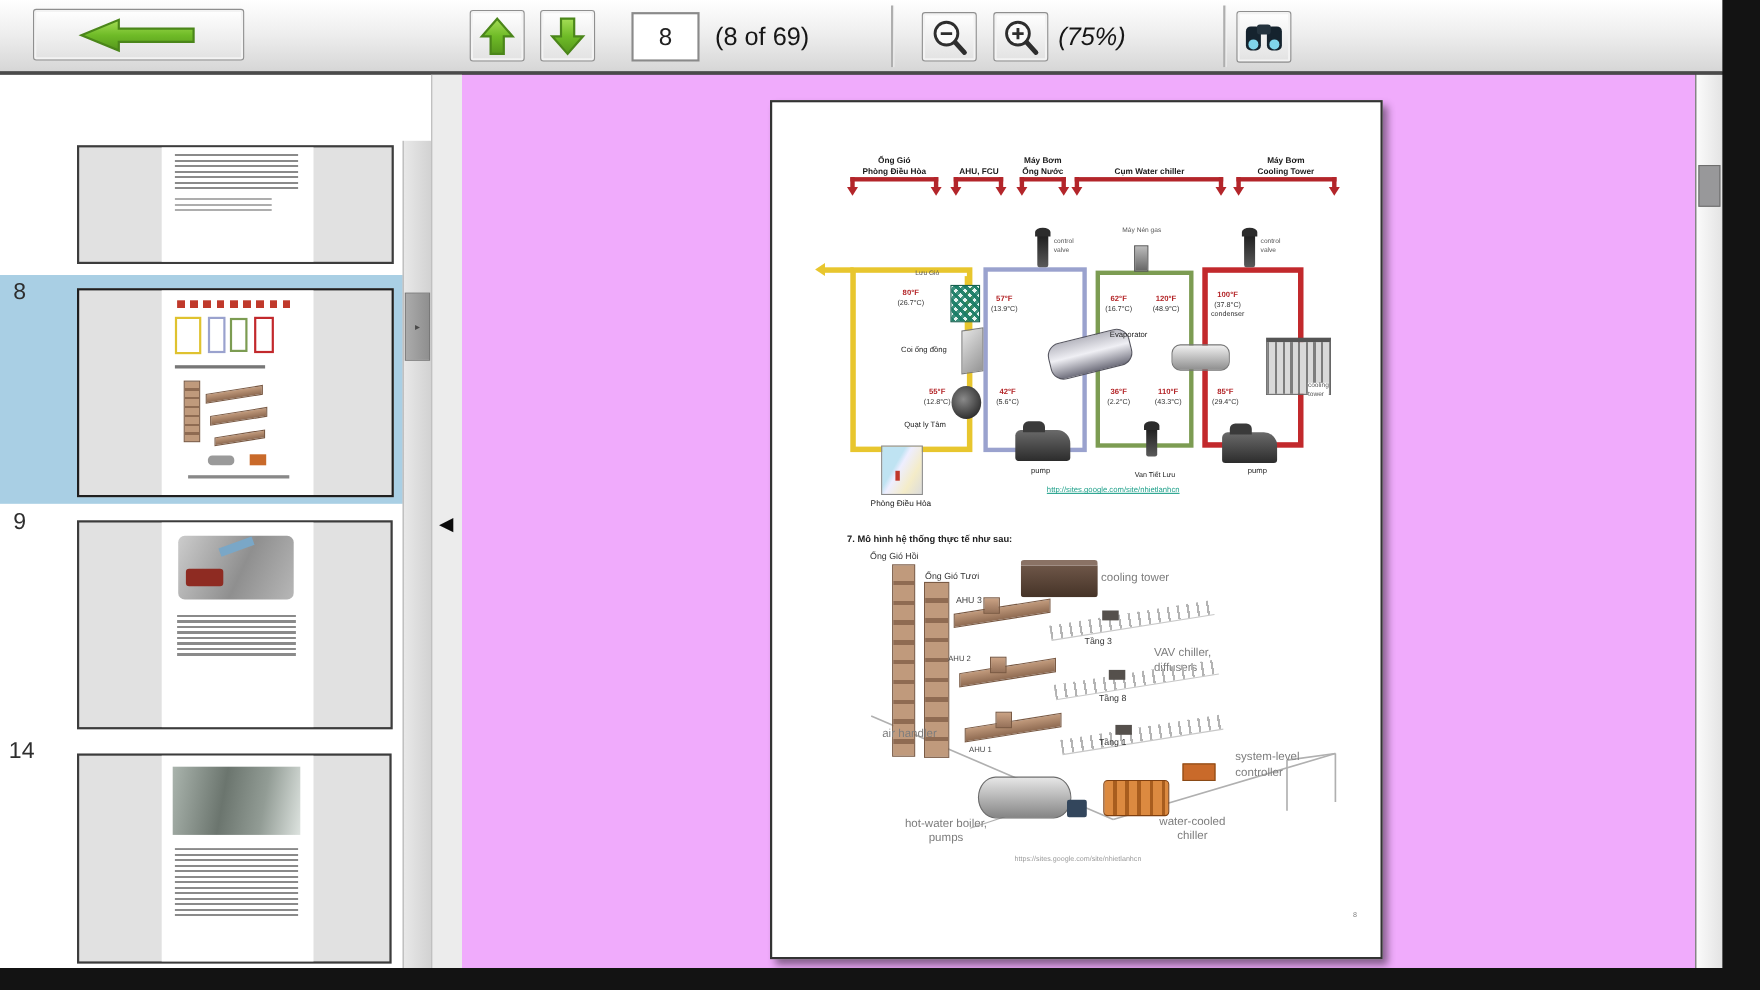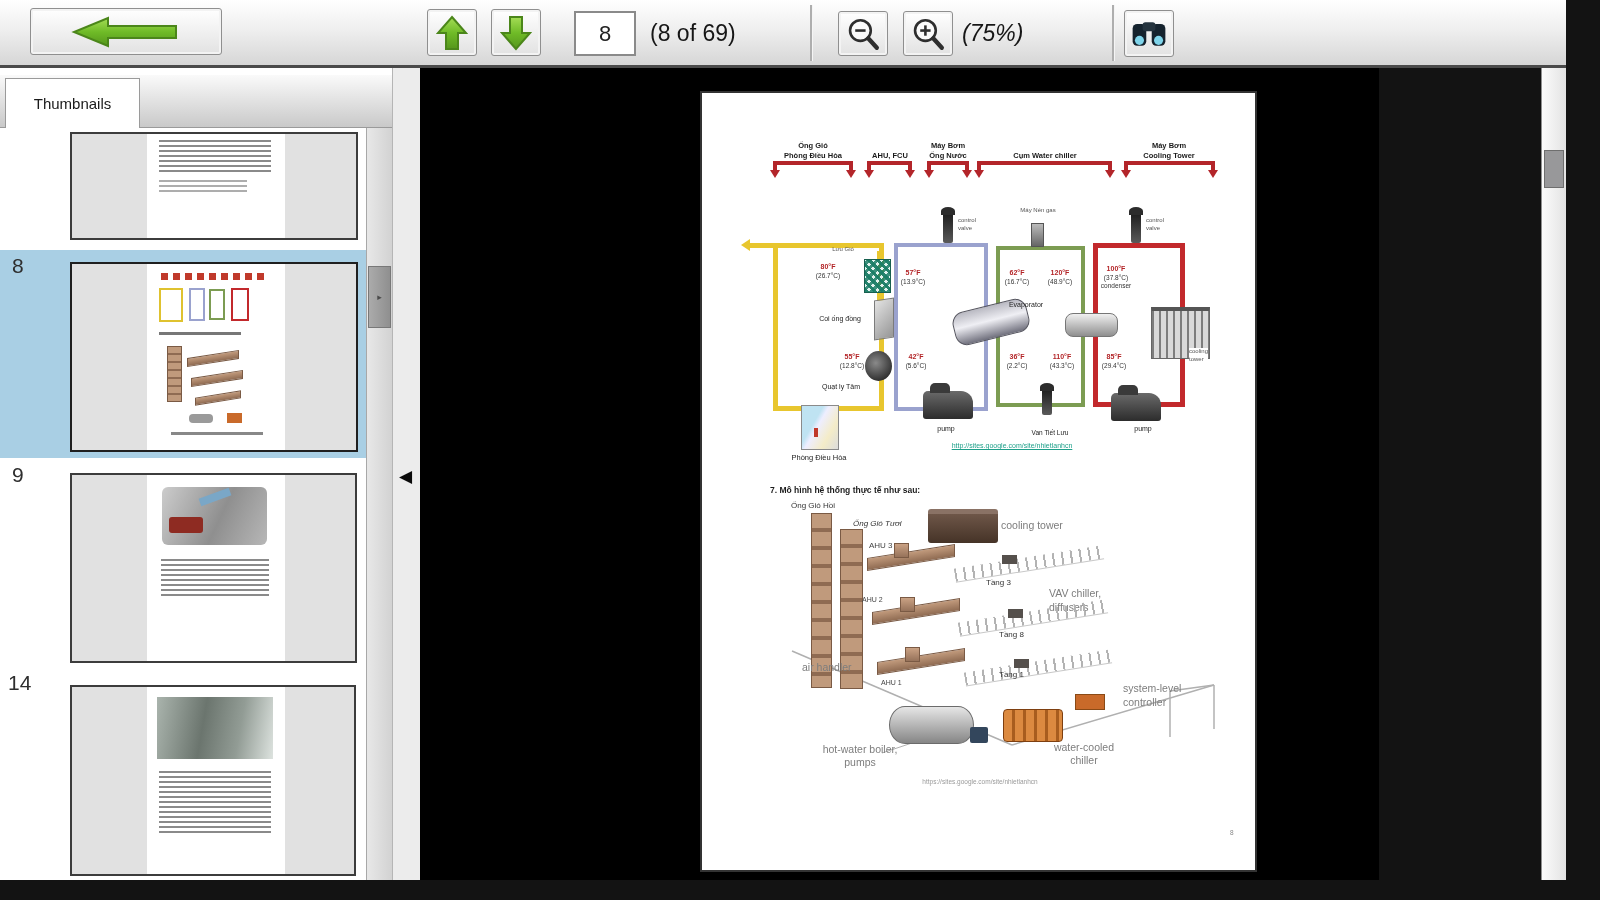--- a/index.html
+++ b/index.html
@@ -46,21 +46,21 @@
   .side-scroll { position:absolute; left:366px; top:60px; width:26px; height:752px;
                  background:linear-gradient(90deg,#e8e8e8,#d2d2d2); border-left:1px solid #a8a8a8; }
   .side-thumb { position:absolute; left:1px; top:138px; width:23px; height:62px;
                 background:linear-gradient(90deg,#ababab,#8f8f8f); border:1px solid #787878;
                 color:#4a4a4a; font-size:9px; display:flex; align-items:center; justify-content:center; }
   .splitter { position:absolute; left:392px; top:0; width:28px; height:812px;
               background:#ececec; border-left:1px solid #b5b5b5; }
   .collapse { position:absolute; left:6px; top:398px; font-size:17px; color:#0a0a0a; cursor:pointer; }
 
   
-  .canvas { position:absolute; left:420px; top:68px; width:959px; height:812px; background:#000000; }
+  .canvas { position:absolute; left:420px; top:68px; width:1121px; height:812px; background:#f0abfc; }
   .page { position:absolute; left:280px; top:23px; width:557px; height:781px; background:#fff;
           border:2px solid #333; box-shadow:5px 5px 7px rgba(0,0,0,.45); }
   .vscroll { position:absolute; left:1541px; top:68px; width:25px; height:812px;
              background:linear-gradient(90deg,#fbfbfb,#e3e3e3); border-left:1px solid #8f8f8f; }
   .vthumb { position:absolute; left:2px; top:82px; width:20px; height:38px;
             background:#98989a; border:1px solid #6e6e6e; }
   .black-right { position:absolute; left:1566px; top:0; width:34px; height:900px; background:#131313; }
   .black-bottom { position:absolute; left:0; top:880px; width:1600px; height:20px; background:#131313; }
 
   
@@ -191,23 +191,20 @@
         <rect x="4" y="9" width="15" height="24" rx="5" fill="#15232e"></rect>
         <rect x="25" y="9" width="15" height="24" rx="5" fill="#15232e"></rect>
         <rect x="15" y="7" width="14" height="10" rx="3" fill="#24333e"></rect>
         <circle cx="11.5" cy="27" r="5" fill="#7fd4ea"></circle>
         <circle cx="32.5" cy="27" r="5" fill="#7fd4ea"></circle>
       </svg>
     </button>
   </div>
 
   <div class="sidebar">
-    <div class="tabstrip">
-      <div class="tab">Thumbnails</div>
-    </div>
 
     <div class="thumb-box" style="left:70px; top:64px; width:288px; height:108px;">
       <div class="mini-page">
         <div class="mlines" style="left:12px; top:6px; width:112px; height:34px;"></div>
         <div class="mlines" style="left:12px; top:46px; width:88px; height:14px; opacity:.7;"></div>
       </div>
     </div>
 
     <div class="sel-row">
       <span class="thumb-num" style="left:12px; top:4px;">8</span>
@@ -395,21 +392,21 @@
         </div>
       <div class="pump" style="left:409px; top:300px; width:50px; height:28px;"></div>
       <div class="lb" style="left:441px; top:332px;">
         <span>pump</span>
         </div>
 
       <div class="link1" style="left:310px; top:349px;">http://sites.google.com/site/nhietlanhcn</div>
 
       <div class="abs" style="left:68px; top:392px; font-size:8.5px; font-weight:bold; color:#1c1c1c;">7. Mô hình hệ thống thực tế như sau:</div>
       <div class="abs" style="left:89px; top:408px; font-size:8px; color:#333;">Ống Gió Hồi</div>
-      <div class="abs" style="left:151px; top:426px; font-size:8px; color:#333;font-style:italic;">Ống Gió Tươi</div>
+      <div class="abs" style="left:139px; top:426px; font-size:8px; color:#333;">Ống Gió Tươi</div>
 
       <svg class="abs" style="left:0; top:0;" width="557" height="781" viewBox="0 0 557 781">
         <line x1="90" y1="558" x2="310" y2="652" stroke="#b0b0b0" stroke-width="1.5"></line>
         <line x1="310" y1="652" x2="512" y2="592" stroke="#b0b0b0" stroke-width="1.5"></line>
         <line x1="468" y1="598" x2="468" y2="644" stroke="#b0b0b0" stroke-width="1.5"></line>
         <line x1="512" y1="592" x2="512" y2="636" stroke="#b0b0b0" stroke-width="1.5"></line>
         <line x1="468" y1="598" x2="512" y2="592" stroke="#b0b0b0" stroke-width="1.5"></line>
         <line x1="240" y1="640" x2="180" y2="660" stroke="#b0b0b0" stroke-width="1"></line>
       </svg>
 

